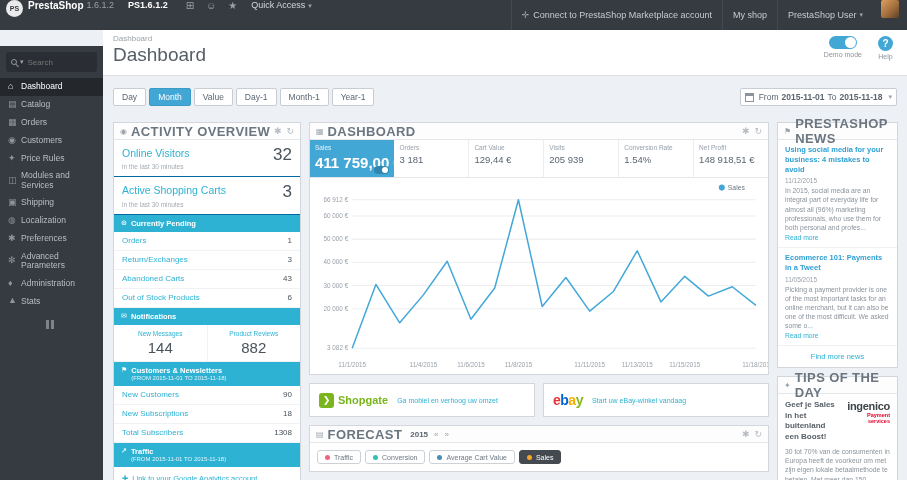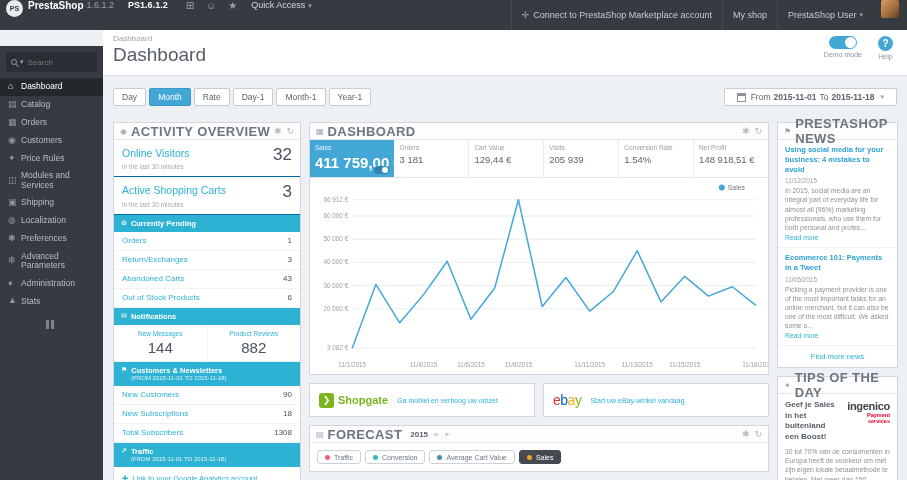--- a/index.html
+++ b/index.html
@@ -46,21 +46,21 @@
   .toggle .knob{position:absolute;right:1px;top:1px;width:11px;height:11px;border-radius:50%;background:#fff}
   .hc span{font-size:7px;color:#8b949c}
   .help-circle{width:15px;height:15px;border-radius:50%;background:#43a7d6;color:#fff;font-size:10px;font-weight:bold;
     display:flex;align-items:center;justify-content:center;cursor:pointer}
   
   #filter-row{margin:12px 10px 0;display:flex;justify-content:space-between;align-items:center}
   #filter-buttons{display:flex;gap:3px}
   #filter-buttons button{font-size:8.5px;padding:3px 8px;background:#fff;border:1px solid #c8cdd3;border-radius:2px;
     color:#5a6570;cursor:pointer;font-family:inherit}
   #filter-buttons button.active{background:#43a7d6;border-color:#3b9ac6;color:#fff}
-  .date-range{font-size:8.5px;padding:3px 12px;background:#fff;border:1px solid #c8cdd3;border-radius:2px;color:#5a6570;
+  .date-range{font-size:8.5px;padding:3px 4px;background:#fff;border:1px solid #c8cdd3;border-radius:2px;color:#5a6570;
     display:flex;align-items:center;cursor:pointer;font-family:inherit}
   .cal{width:9px;height:9px;border:1px solid #8b939b;border-top:3px solid #8b939b;display:inline-block;margin-right:5px}
   .date-range b{font-weight:bold;margin:0 3px}
   
   #columns{position:absolute;top:92px;left:10px;right:9px;bottom:-200px;display:flex;gap:8px;align-items:flex-start}
   #col-left{width:188px;flex:none}
   #col-mid{width:460px;flex:none}
   #col-right{flex:1;min-width:0}
   .panel{background:#fff;border:1px solid #d3d7dc;margin-bottom:8px}
   .panel-header{height:17px;display:flex;align-items:center;padding:0 6px;border-bottom:1px solid #e4e7ea;background:#fdfdfe}
@@ -97,21 +97,21 @@
   .kpi.active .kv{color:#fff;font-weight:bold;font-size:15px}
   .mini-switch{position:absolute;right:4px;bottom:3px;width:15px;height:8px;border-radius:4px;background:#2f85ae;cursor:pointer}
   .mini-switch i{position:absolute;right:1px;top:1px;width:6px;height:6px;border-radius:50%;background:#fff;display:block}
   #chart-box{position:relative;height:196px}
   
   #ads-row{display:flex;gap:8px;margin-bottom:8px}
   .ad{flex:1;background:#fff;border:1px solid #d3d7dc;height:34px;display:flex;align-items:center;padding:0 9px;gap:9px;cursor:pointer}
   .sg-logo{display:flex;align-items:center;gap:4px}
   .sg-ico{width:15px;height:15px;background:#7ab51d;border-radius:3px;color:#fff;font-size:9px;display:flex;align-items:center;justify-content:center}
   .sg-name{color:#7ab51d;font-size:11px;font-weight:bold}
-  .ebay-logo{font-size:14px;font-weight:normal;letter-spacing:-.5px}
+  .ebay-logo{font-size:14px;font-weight:bold;letter-spacing:-.5px}
   .ad-link{font-size:7px;color:#2eb2d4}
   
   .fc-year{font-size:8px;font-weight:bold;color:#5a6570;margin-left:8px}
   .fc-nav{font-size:8px;color:#9aa2aa;margin-left:6px;cursor:pointer}
   #forecast-body{padding:7px}
   #fc-legend{display:flex;gap:4px;flex-wrap:wrap}
   .pill{display:flex;align-items:center;gap:4px;border:1px solid #ccd1d6;border-radius:3px;padding:2.5px 7px;
     font-size:7px;color:#6b7680;background:#fff;cursor:pointer;white-space:nowrap}
   .pill .dot{width:5px;height:5px;border-radius:50%;flex:none}
   .pill.active{background:#454a51;border-color:#454a51;color:#fff}
@@ -241,21 +241,21 @@
           <div class="help-circle">?</div>
           <span>Help</span>
         </div>
       </div>
     </div>
 
     <div id="filter-row">
       <div id="filter-buttons">
           <button>Day</button>
           <button class="active">Month</button>
-          <button>Rate</button>
+          <button>Value</button>
           <button>Day-1</button>
           <button>Month-1</button>
           <button>Year-1</button>
         </div>
       <button class="date-range">
         <span class="cal"></span>
         <span>From</span>
           <b>2015-11-01</b>
         <span>To</span>
           <b>2015-11-18</b>

